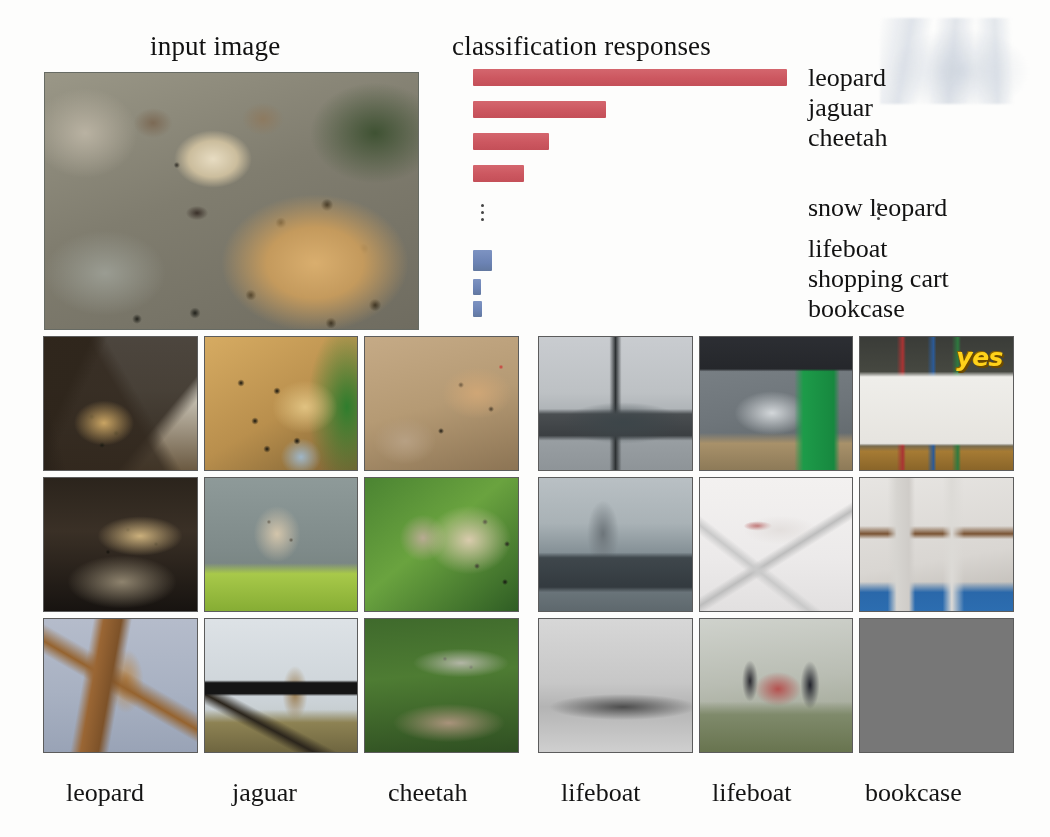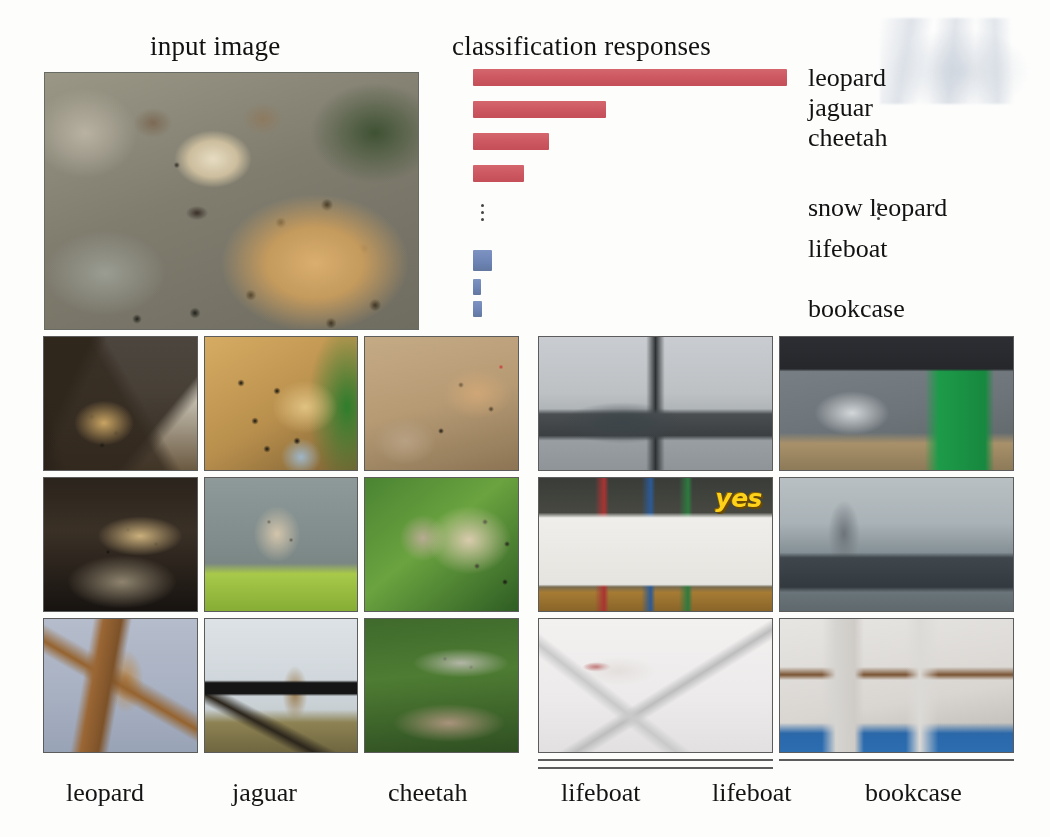--- a/index.html
+++ b/index.html
@@ -97,21 +97,21 @@
   #label-jaguar{top:93px;}
   #label-cheetah{top:123px;}
   #label-snow-leopard{top:153px;margin-top:40px;}
   #label-lifeboat{top:234px;}
   #label-shopping-cart{top:264px;}
   #label-bookcase{top:294px;}
 
   
   .grid{position:absolute;display:grid;gap:6px;}
   #grid-left{left:43px;top:336px;width:476px;grid-template-columns:repeat(3,1fr);grid-template-rows:repeat(3,135px);}
-  #grid-right{left:538px;top:336px;width:476px;grid-template-columns:repeat(2,1fr);grid-template-rows:repeat(3,135px);}
+  #grid-right{left:538px;top:336px;width:476px;grid-template-columns:repeat(3,1fr);grid-template-rows:repeat(3,135px);}
   .thumb{
     position:relative;
     width:100%;height:100%;
     background-color:#777;
     background-repeat:no-repeat;
     border:1px solid rgba(0,0,0,.22);
     box-sizing:border-box;
     overflow:hidden;
     filter:blur(.3px);
   }
@@ -288,20 +288,21 @@
   <div class="resp-label" id="label-cheetah">cheetah</div>
   <div class="resp-label" id="label-snow-leopard">snow leopard</div>
 
   <div class="ellipsis-dots" id="ellipsis-label-col">
     <span></span>
       <span></span>
       <span></span>
   </div>
 
   <div class="resp-label" id="label-lifeboat">lifeboat</div>
+  <div class="resp-label" id="label-shopping-cart">shopping cart</div>
   <div class="resp-label" id="label-bookcase">bookcase</div>
 
   <div class="grid" id="grid-left">
     <div class="thumb t-l1"></div>
     <div class="thumb t-l2"></div>
     <div class="thumb t-l3"></div>
     <div class="thumb t-l4"></div>
     <div class="thumb t-l5"></div>
     <div class="thumb t-l6"></div>
     <div class="thumb t-l7"></div>

